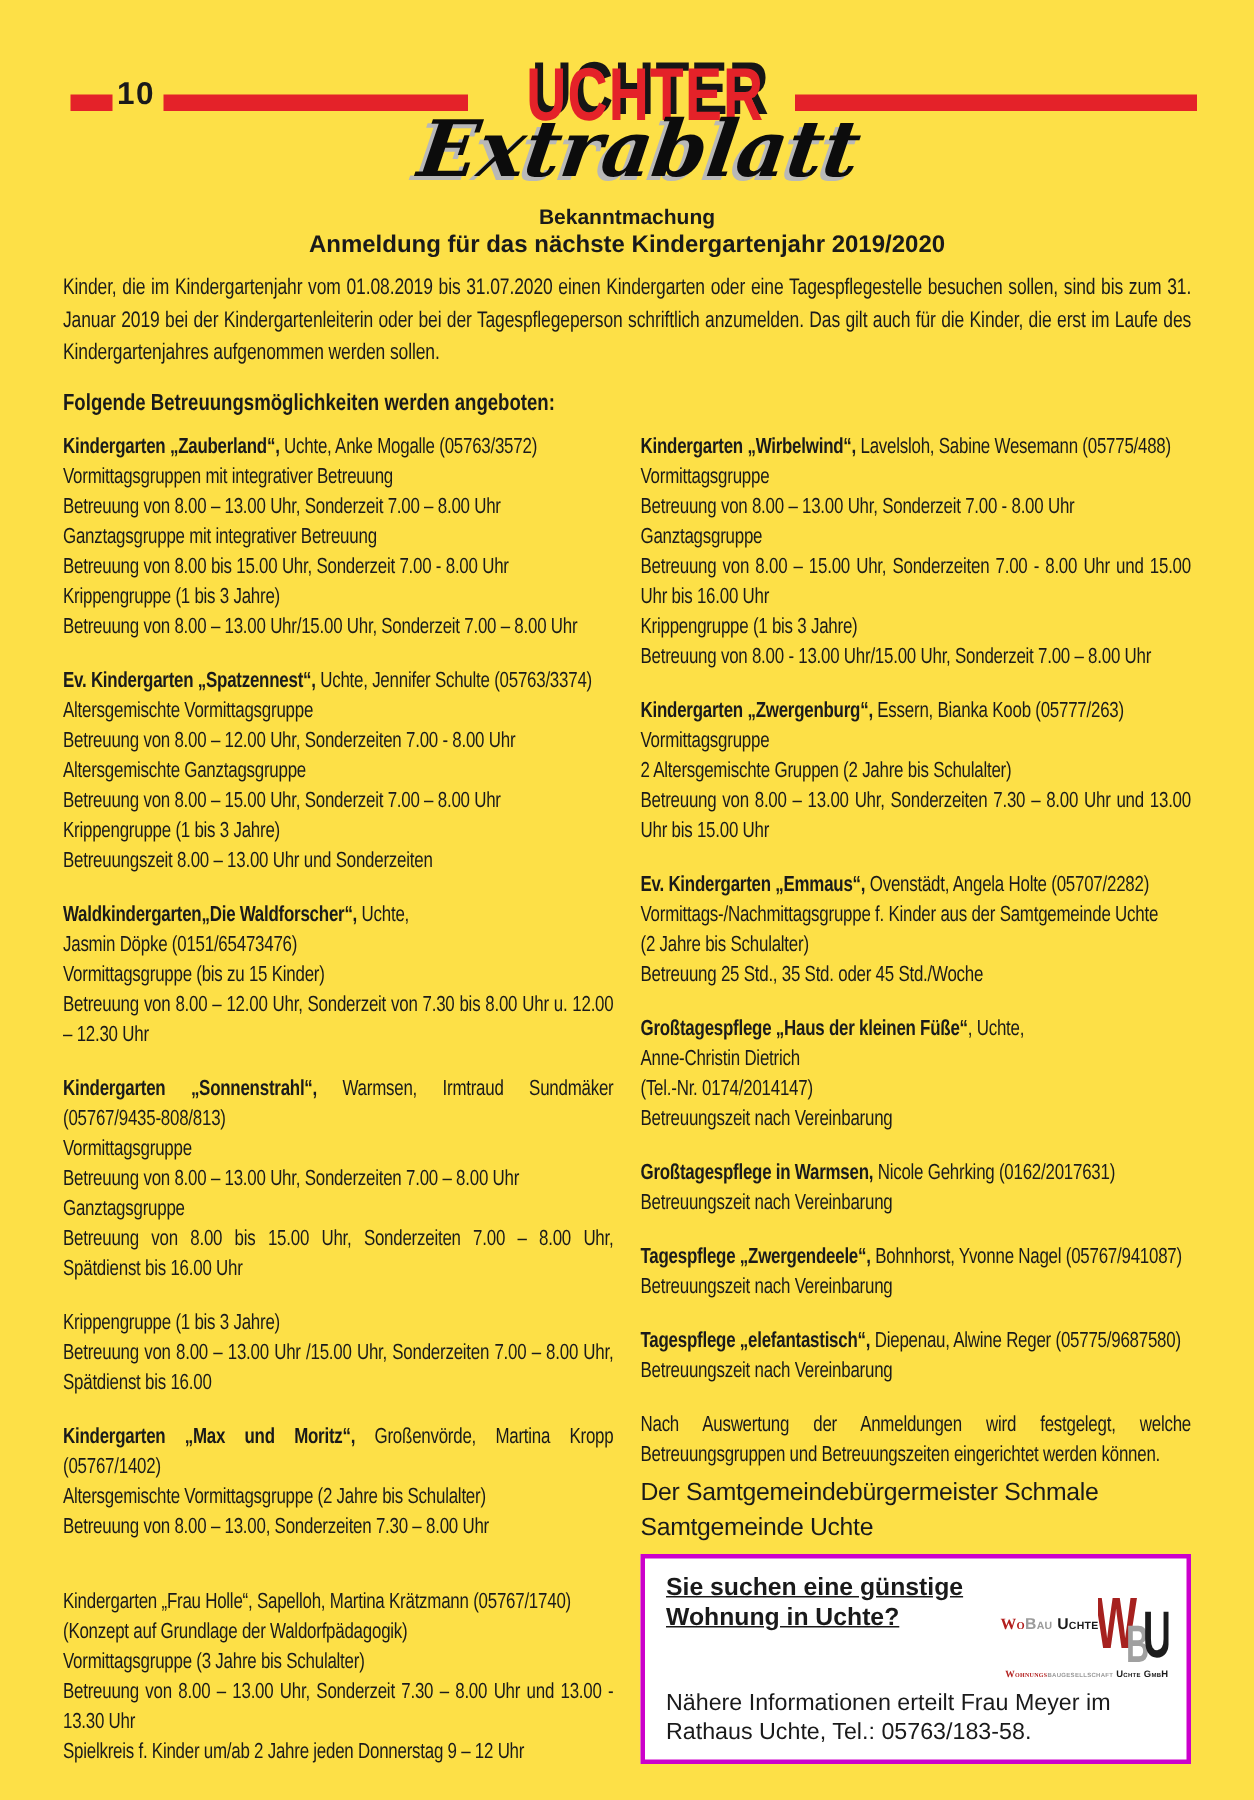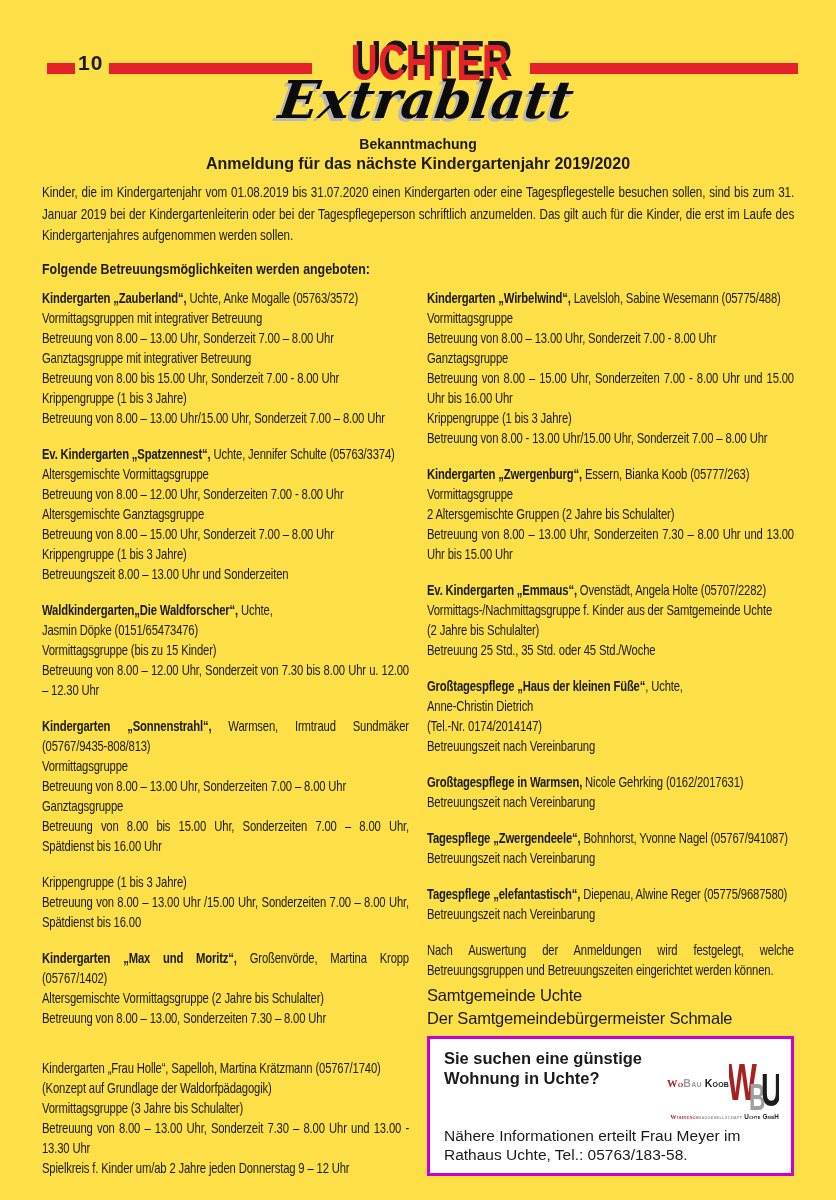--- a/index.html
+++ b/index.html
@@ -53,21 +53,21 @@
   #col-left-entries .entry:last-child { margin-top:30px; }
   .closing { text-align:justify; margin-top:2px; }
   .signature { font-size:16.5px; line-height:23px; margin-top:4px; letter-spacing:-0.2px; }
   
   .ad-box {
     margin-top:6px; width:367px; border:3px solid var(--magenta);
     padding:9px 12px 8px 14px; position:relative; background:#fff;
   }
   .ad-row { display:flex; align-items:flex-start; }
   .ad-text { width:228px; }
-  .ad-head { font-weight:bold; font-size:16.5px; line-height:20px; margin-bottom:7px; }
+  .ad-head { font-weight:bold; font-size:16.5px; line-height:20px; margin-bottom:7px;text-decoration:underline; }
   .ad-body { font-size:15.5px; line-height:19.5px; }
   .ad-contact { font-size:15.5px; line-height:19.5px; margin-top:6px; width:330px; }
   .ad-logo { width:112px; margin-left:3px; padding-top:6px; }
   .logo-row { display:flex; align-items:center; justify-content:flex-end; }
   .wobau-line { font-weight:bold; font-size:10.5px; font-variant:small-caps; white-space:nowrap; letter-spacing:0.2px; }
   .lg-red { color:#b3201f;font-family:Liberation Serif, serif; } .lg-gray { color:#9b9b9b; } .lg-black { color:#1a1a1a; }
   .wobau-sub { font-weight:bold; font-size:6.3px; font-variant:small-caps; white-space:nowrap;
                letter-spacing:0.2px; text-align:right; margin-top:1px; }
 </style>
 </head>
@@ -184,32 +184,32 @@
                 <div class="line">Betreuungszeit nach Vereinbarung</div>
               </div>
               <div class="entry">
                 <div class="line"><span class="b">Tagespflege „elefantastisch“,</span><span> Diepenau, Alwine Reger (05775/9687580)</span></div>
                 <div class="line">Betreuungszeit nach Vereinbarung</div>
               </div>
             </div>
           <p class="closing">Nach Auswertung der Anmeldungen wird festgelegt, welche Betreuungsgruppen und Betreuungszeiten eingerichtet werden können.</p>
         </div>
         <div class="signature">
+          <div>Der Samtgemeindebürgermeister Schmale</div>
           <div>Samtgemeinde Uchte</div>
-          <div>Der Samtgemeindebürgermeister Schmale</div>
         </div>
 
         <div class="ad-box">
           <div class="ad-row">
             <div class="ad-text">
               <div class="ad-head">Sie suchen eine günstige Wohnung in Uchte?</div>
             </div>
             <div class="ad-logo">
               <div class="logo-row">
-                <span class="wobau-line"><span class="lg-red">Wo</span><span class="lg-gray">Bau</span><span class="lg-black"> Koob</span></span>
+                <span class="wobau-line"><span class="lg-red">Wo</span><span class="lg-gray">Bau</span><span class="lg-black"> Uchte</span></span>
                 <svg width="50" height="58" viewBox="0 0 50 58" aria-label="WBU">
                   <g font-family="'Liberation Sans',sans-serif" font-weight="bold">
                     <text transform="translate(-2,46) scale(0.72,1.18)" font-size="44" fill="#a6211f">W</text>
                     <text transform="translate(20,56) scale(0.72,1.18)" font-size="32" fill="#a0a0a0">B</text>
                     <text transform="translate(32,52) scale(0.72,1.18)" font-size="40" fill="#1c1c1c">U</text>
                   </g>
                 </svg>
               </div>
               <div class="wobau-sub"><span class="lg-red">Wohnungs</span><span class="lg-gray">baugesellschaft</span><span class="lg-black"> Uchte GmbH</span></div>
             </div>

